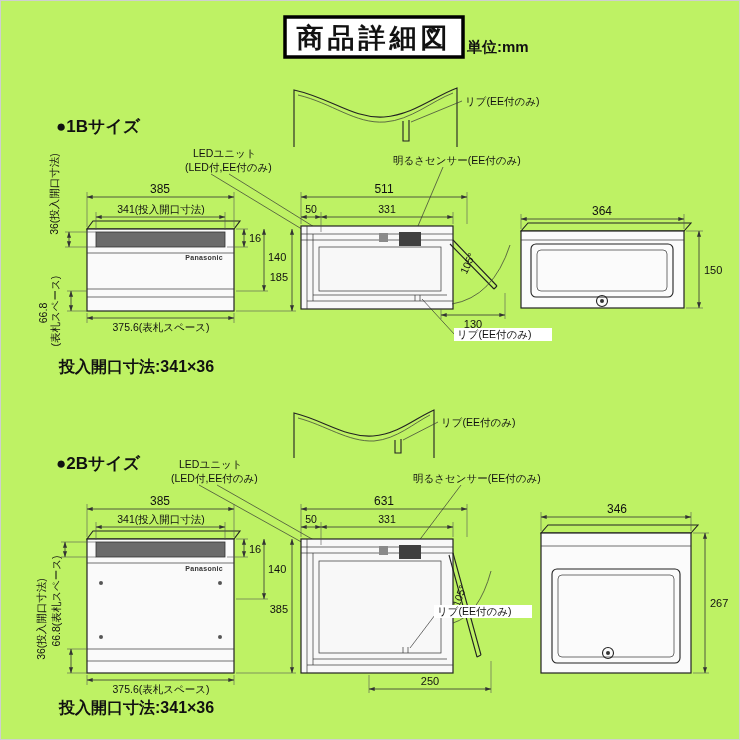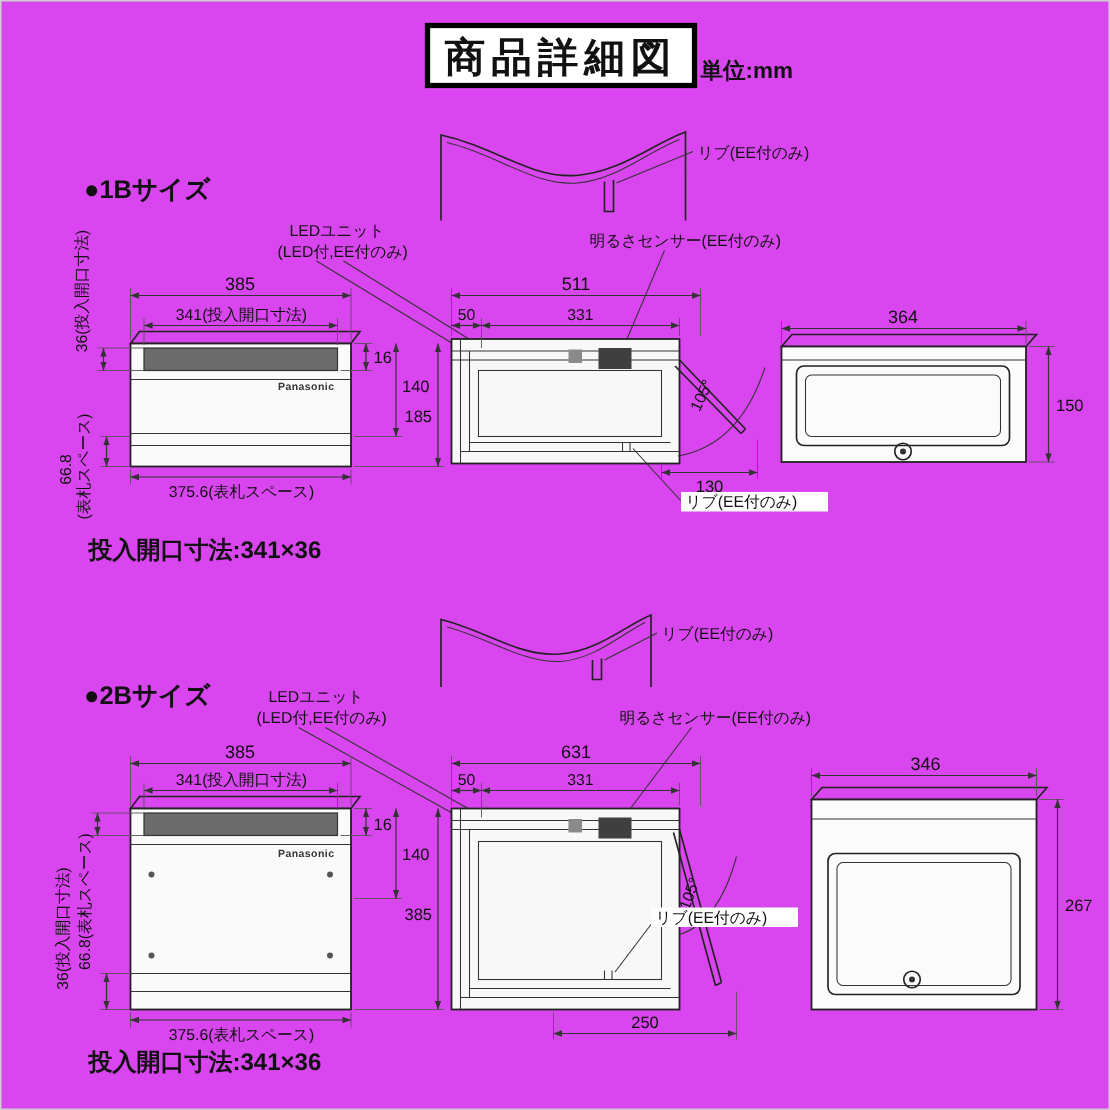--- a/index.html
+++ b/index.html
@@ -1,17 +1,17 @@
 <!DOCTYPE html>
 <html><head>
 <meta charset="utf-8">
 <style>
   html,body { margin:0; padding:0; background:#fff; }
   .frame {
-    position:relative; width:740px; height:740px; background:#d946ef;
+    position:relative; width:740px; height:740px; background:#bef264;
     border:1px solid #cfcfcf; box-sizing:border-box; overflow:hidden;
     font-family:"Liberation Sans","DejaVu Sans",sans-serif;
   }
   svg { display:block; }
   svg text {
     font-family:"Liberation Sans","DejaVu Sans",sans-serif;
     fill:#111;
   }
   .t27b { font-size:27px; font-weight:bold; letter-spacing:4px; }
   .t15b { font-size:15px; font-weight:bold; }

